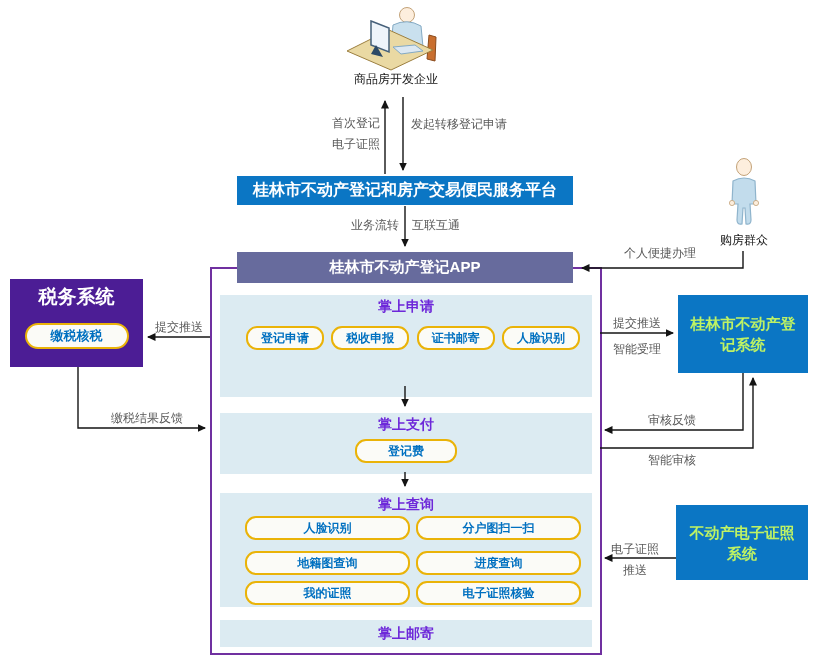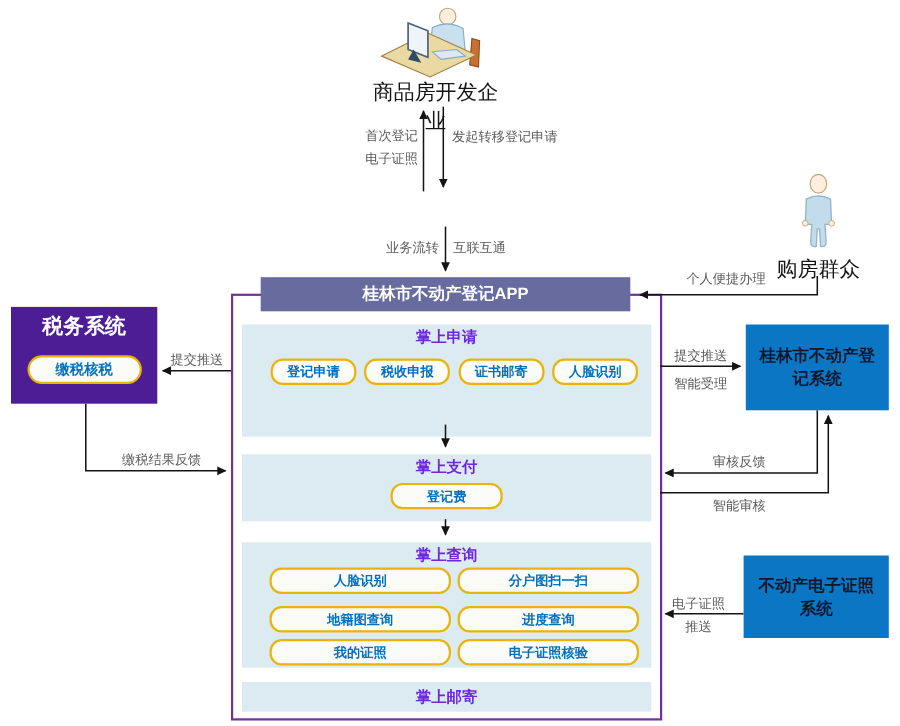--- a/index.html
+++ b/index.html
@@ -2,21 +2,21 @@
 <html><head>
 <meta charset="utf-8">
 <style>
   html,body{margin:0;padding:0;background:#fff;}
   .canvas{position:relative;width:818px;height:660px;background:#fff;overflow:hidden;
           font-family:"Liberation Sans","DejaVu Sans",sans-serif;}
   .abs{position:absolute;}
   .wires{position:absolute;left:0;top:0;z-index:2;pointer-events:none;}
   .wires path{stroke:#141414;stroke-width:1.4;fill:none;}
 
-  .actor-label{font-size:19px;color:#141414;text-align:center;z-index:3;}
+  .actor-label{font-size:12px;color:#141414;text-align:center;z-index:3;}
   .edge-label{font-size:12px;color:#595959;z-index:3;line-height:14px;}
   .tr{text-align:right;} .tc{text-align:center;}
 
   .bar{z-index:4;color:#fff;font-weight:bold;display:flex;align-items:center;justify-content:center;}
   .bar-platform{left:237px;top:176px;width:336px;height:29px;background:#0b76c4;font-size:16px;}
   .bar-app{left:237px;top:252px;width:336px;height:31px;background:#676b9d;font-size:15px;}
 
   .container{left:210px;top:267px;width:388px;height:384px;border:2px solid #7030a0;background:#fff;z-index:1;}
 
   .section{position:absolute;left:8px;width:372px;background:#dcebf2;}
@@ -35,21 +35,21 @@
   .sec-pay .pill{width:102px;margin:5px auto 0 auto;}
 
   .sec-query{top:224px;height:114px;}
   .sec-query .prow{margin:0 11px;gap:6px;}
   .sec-query .prow .pill{flex:1;}
   .qr1{margin-top:2px!important;} .qr2{margin-top:11px!important;} .qr3{margin-top:6px!important;}
 
   .sec-mail{top:351px;height:27px;}
   .sec-mail .sec-title{padding-top:5px;}
 
-  .sysbox{z-index:3;color:#0f172a;font-weight:bold;display:flex;align-items:center;justify-content:center;text-align:center;}
+  .sysbox{z-index:3;color:#bef264;font-weight:bold;display:flex;align-items:center;justify-content:center;text-align:center;}
   .tax-box{left:10px;top:279px;width:133px;height:88px;background:#4c1d95;display:block;}
   .tax-title{font-size:19px;font-weight:bold;color:#fff;text-align:center;margin-top:5px;}
   .tax-box .pill{width:104px;height:26px;margin:13px auto 0 auto;border-radius:13px;font-size:13px;}
   .reg-box{left:678px;top:295px;width:130px;height:78px;background:#0b76c4;font-size:15px;padding:0 6px;box-sizing:border-box;line-height:21px;}
   .cert-box{left:676px;top:505px;width:132px;height:75px;background:#0b76c4;font-size:15px;padding:0 7px;box-sizing:border-box;line-height:21px;}
 </style>
 </head>
 <body>
 
 <div class="canvas">
@@ -82,20 +82,21 @@
     <polygon points="28,16 46,23 46,47 28,40" fill="#eef4fa" stroke="#46607a" stroke-width="1.5"></polygon>
     <polygon points="33,40 40,52 28,49" fill="#2d4a66"></polygon>
     <polygon points="50,42 72,40 80,46 58,49" fill="#dce8f2" stroke="#84aac4" stroke-width="1"></polygon>
   </svg>
   <div class="abs actor-label" style="left:330px;top:71px;width:132px;">商品房开发企业</div>
 
   <div class="abs edge-label tr" style="left:322px;top:116px;width:58px;">首次登记</div>
   <div class="abs edge-label tr" style="left:322px;top:137px;width:58px;">电子证照</div>
   <div class="abs edge-label" style="left:411px;top:117px;width:120px;">发起转移登记申请</div>
 
+  <div class="abs bar bar-platform">桂林市不动产登记和房产交易便民服务平台</div>
 
   <div class="abs edge-label tr" style="left:330px;top:218px;width:69px;">业务流转</div>
   <div class="abs edge-label" style="left:412px;top:218px;width:80px;">互联互通</div>
 
   <div class="abs bar bar-app">桂林市不动产登记APP</div>
 
   <svg class="abs" style="left:724px;top:158px;z-index:3;" width="40" height="74" viewBox="0 0 40 74">
     <ellipse cx="20" cy="9" rx="7.5" ry="8.5" fill="#fdeedd" stroke="#c3a278" stroke-width="1"></ellipse>
     <path d="M9,23 Q20,17 31,23 L32,46 L26,46 L27,62 Q27,67 22,66 L21,50 L19,50 L18,66 Q13,67 13,62 L14,46 L8,46 Z" fill="#c2dcec" stroke="#8fb4cc" stroke-width="1.2"></path>
     <circle cx="8" cy="45" r="2.6" fill="#fdeedd" stroke="#c3a278" stroke-width="0.8"></circle>

